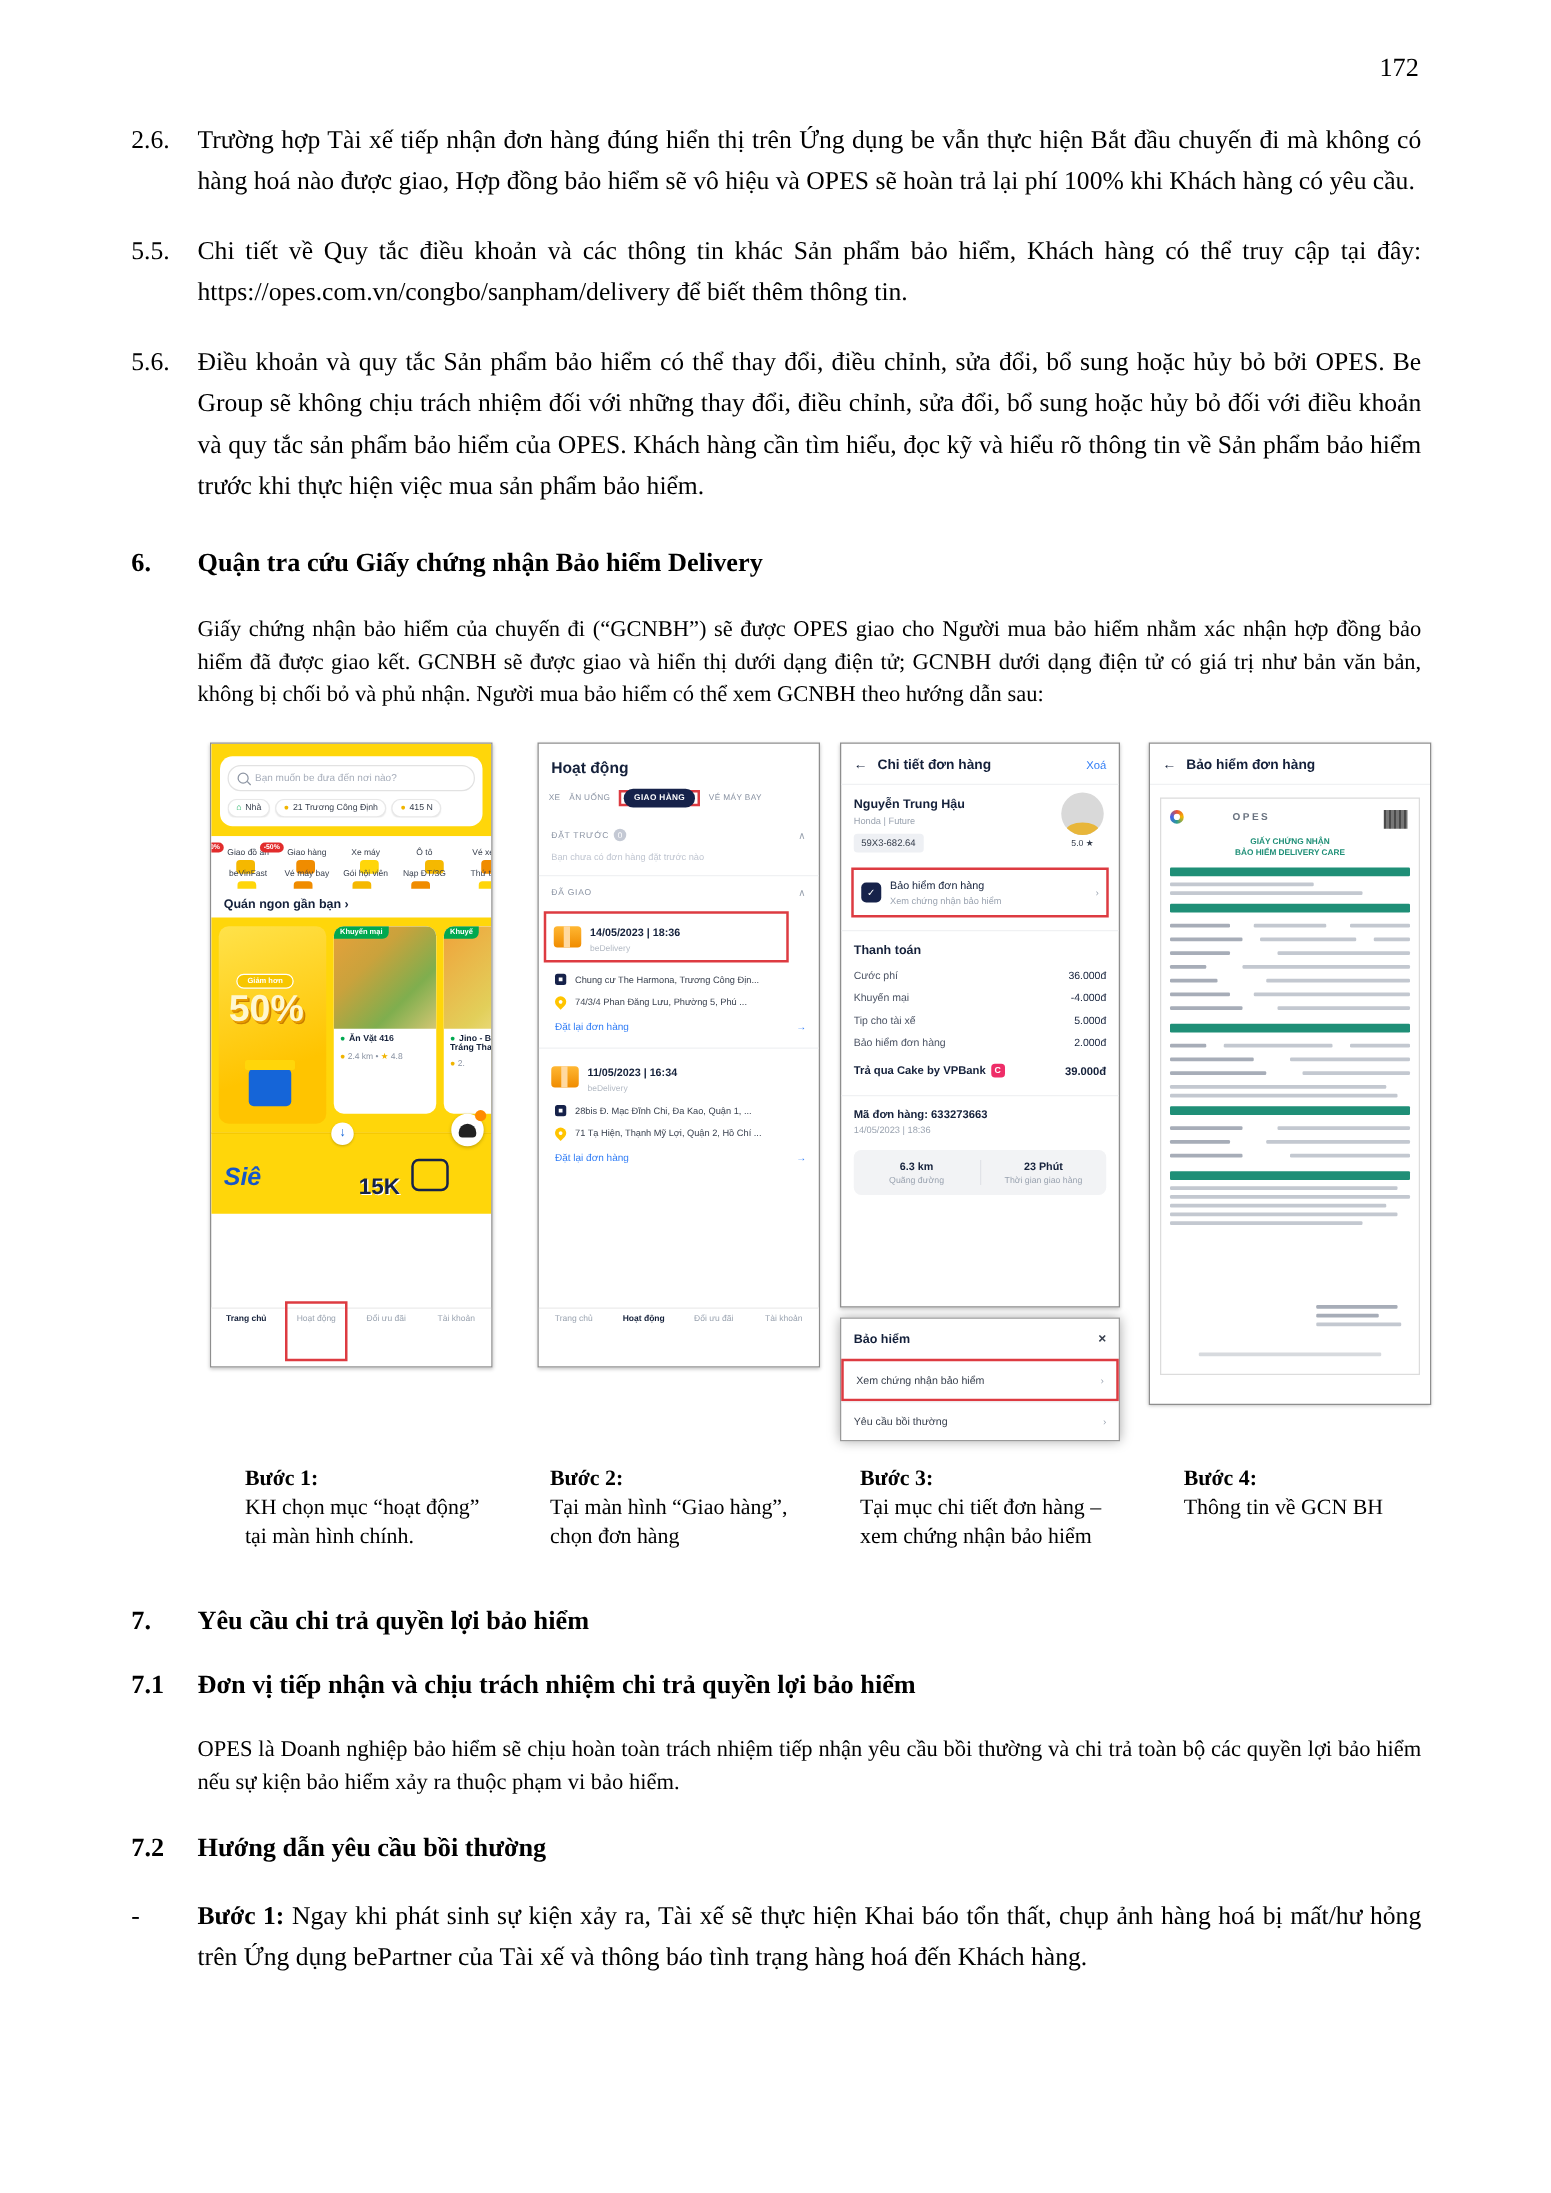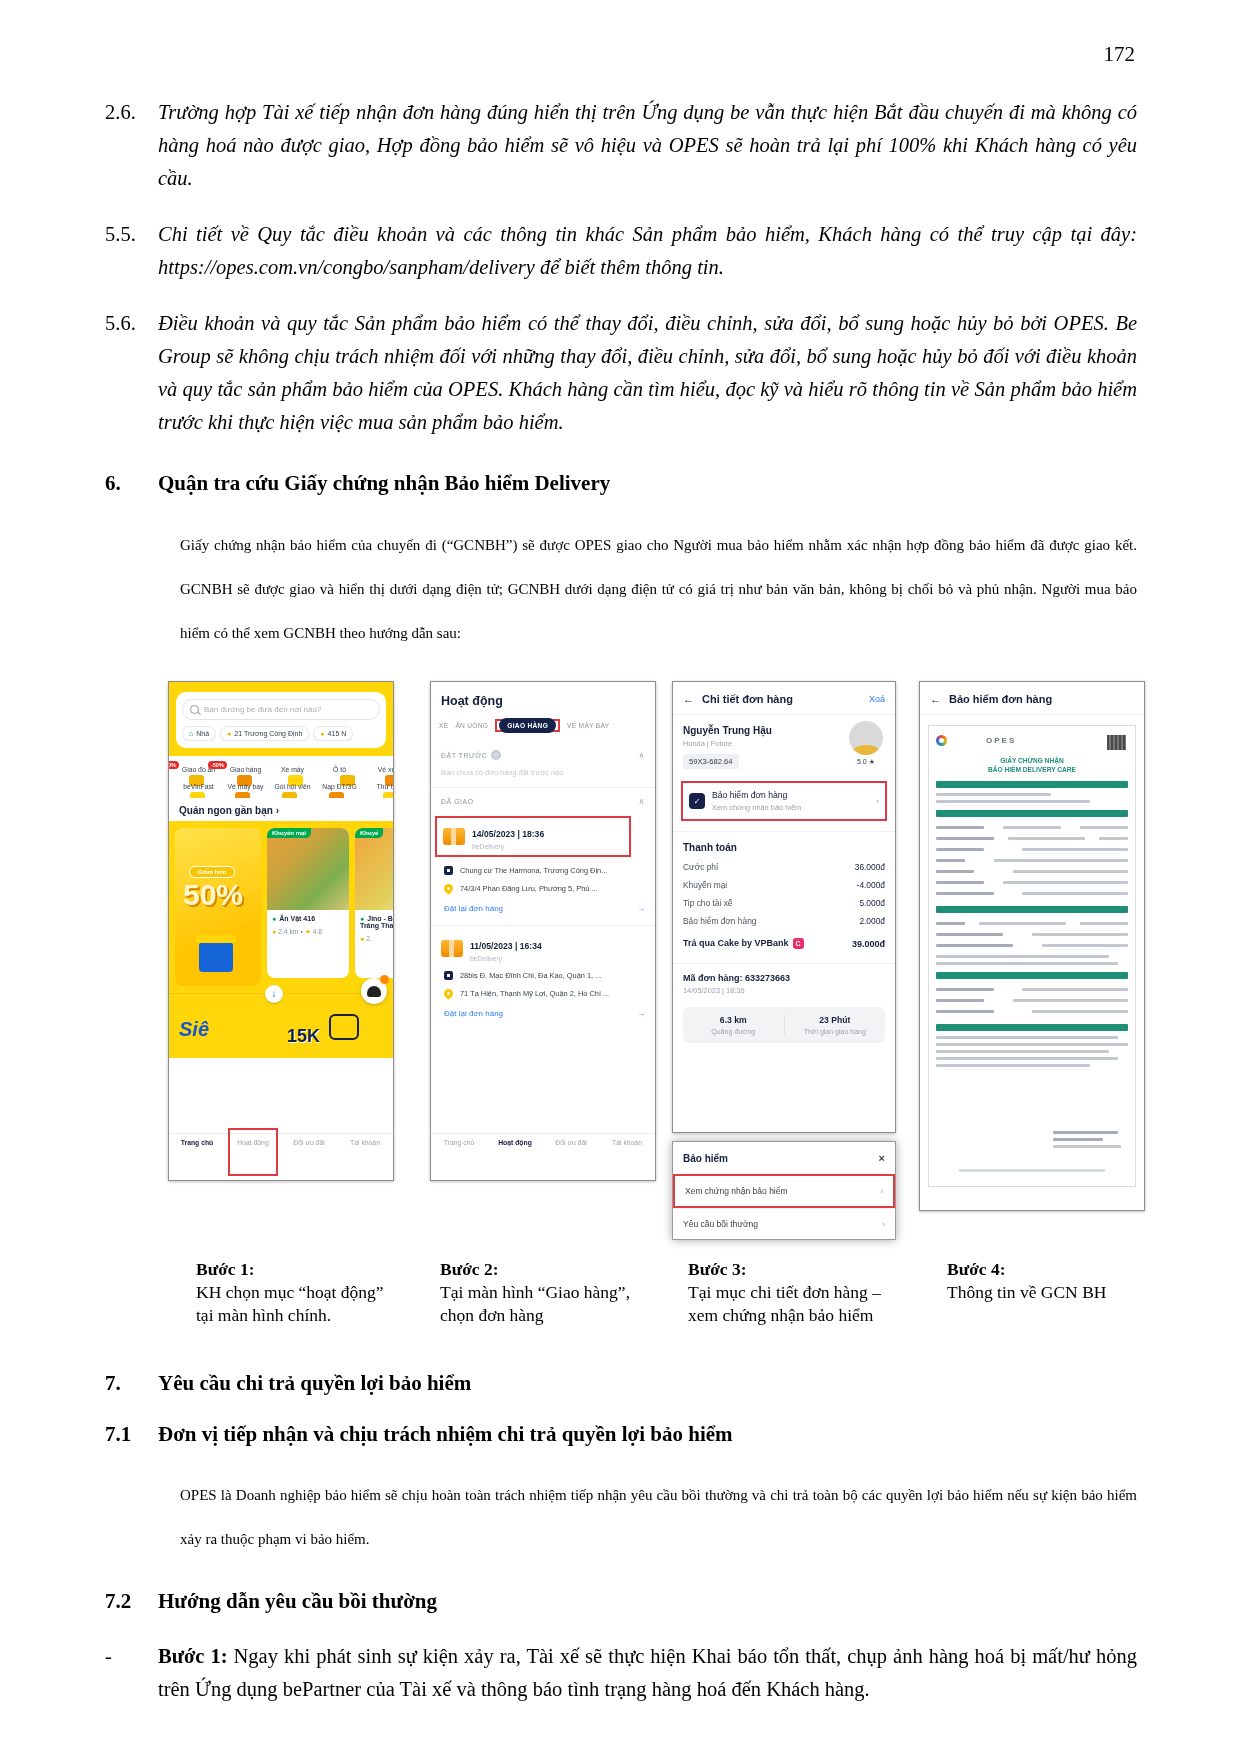--- a/index.html
+++ b/index.html
@@ -2,24 +2,24 @@
 <html><head>
 <meta charset="utf-8">
 <style>
   html,body{margin:0;padding:0;background:#e8e8e8;}
   .page{width:1241px;height:1754px;background:#fff;position:relative;margin:0 auto;
         font-family:"Liberation Serif",serif;color:#000;overflow:hidden;}
   .pagenum{position:absolute;top:42px;right:106px;font-size:21px;}
   .content{position:absolute;top:96px;left:105px;width:1032px;}
   .li{display:flex;margin-bottom:23px;font-size:20.5px;line-height:33px;}
   .li .num{width:53px;flex:none;}
-  .li .txt{flex:1;text-align:justify;font-style:italic;}
+  .li .txt{flex:1;text-align:justify;}
   .h6{display:flex;font-weight:bold;font-size:21px;margin:32px 0 27px;}
   .h6 .num{width:53px;flex:none;}
-  .indentp{margin-left:75px;text-align:justify;font-size:15px;line-height:44px;}
+  .indentp{margin-left:53px;text-align:justify;font-size:18px;line-height:26px;}
 
   
   .screens{display:flex;align-items:flex-start;margin:26px 0 0 63px;}
   .phone{flex:none;background:#fff;border:1px solid #8e8e8e;box-shadow:0 1px 3px rgba(0,0,0,.25);
          font-family:"Liberation Sans",sans-serif;color:#1b2430;overflow:hidden;
          display:flex;flex-direction:column;}
   .ph1{width:224px;height:498px;margin-right:36px;}
   .ph2{width:224px;height:498px;margin-right:16px;}
   .ph3wrap{width:224px;margin-right:23px;font-family:"Liberation Sans",sans-serif;}
   .ph3{width:224px;height:452px;border:1px solid #8e8e8e;background:#fff;box-shadow:0 1px 3px rgba(0,0,0,.25);
@@ -225,21 +225,21 @@
     </div>
     <div class="indentp">Giấy chứng nhận bảo hiểm của chuyến đi (“GCNBH”) sẽ được OPES giao cho Người mua bảo hiểm nhằm xác nhận hợp đồng bảo hiểm đã được giao kết. GCNBH sẽ được giao và hiển thị dưới dạng điện tử; GCNBH dưới dạng điện tử có giá trị như bản văn bản, không bị chối bỏ và phủ nhận. Người mua bảo hiểm có thể xem GCNBH theo hướng dẫn sau:</div>
 
     <div class="screens">
 
       <div class="phone ph1">
         <div class="p1-top">
           <div class="searchcard">
             <div class="search">
               <span class="mag"></span>
-              <span>Bạn đường be đưa đến nơi nào?</span>
+              <span>Bạn muốn be đưa đến nơi nào?</span>
             </div>
             <div class="chips">
               <span class="chip">
                   <span class="dot-g">⌂</span>
                   <span>Nhà</span>
                 </span>
               <span class="chip">
                   <span class="dot-y">●</span>
                   <span>21 Trương Công Định</span>
                 </span>

